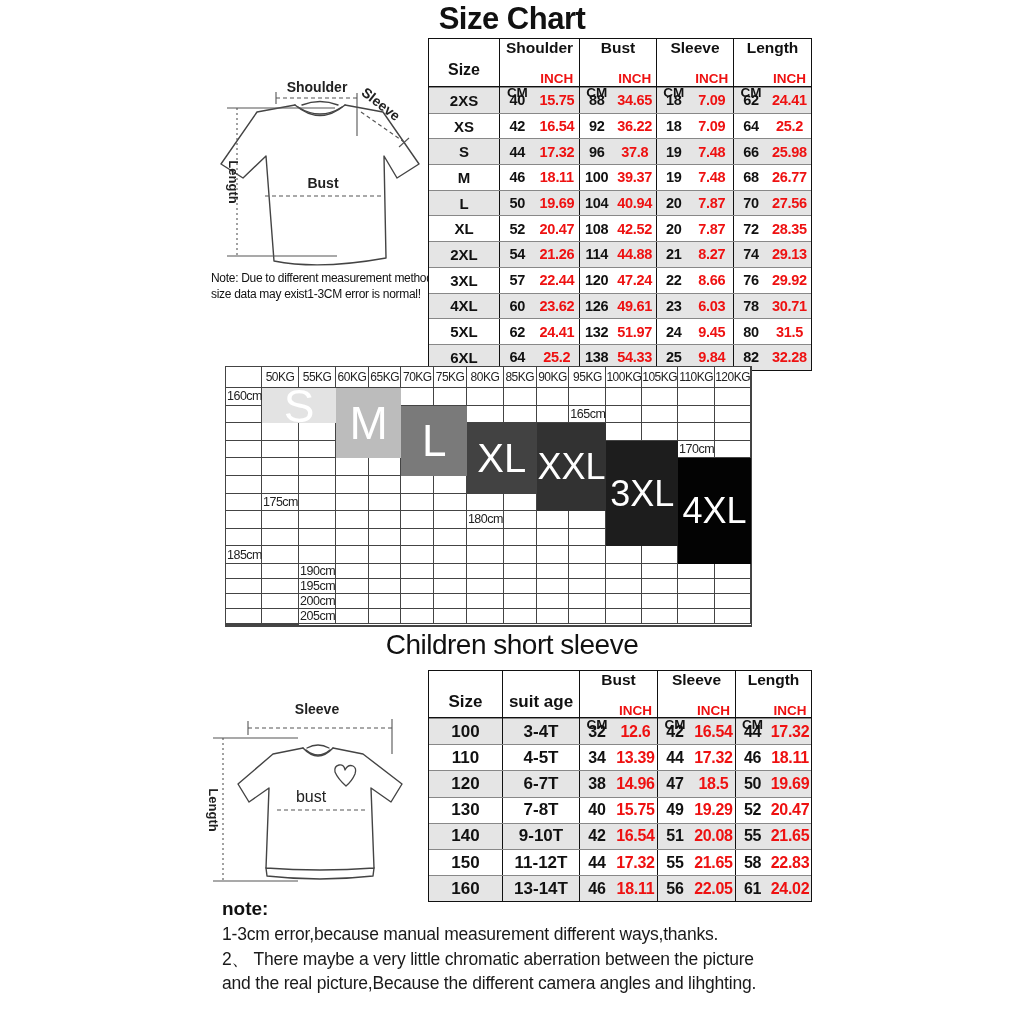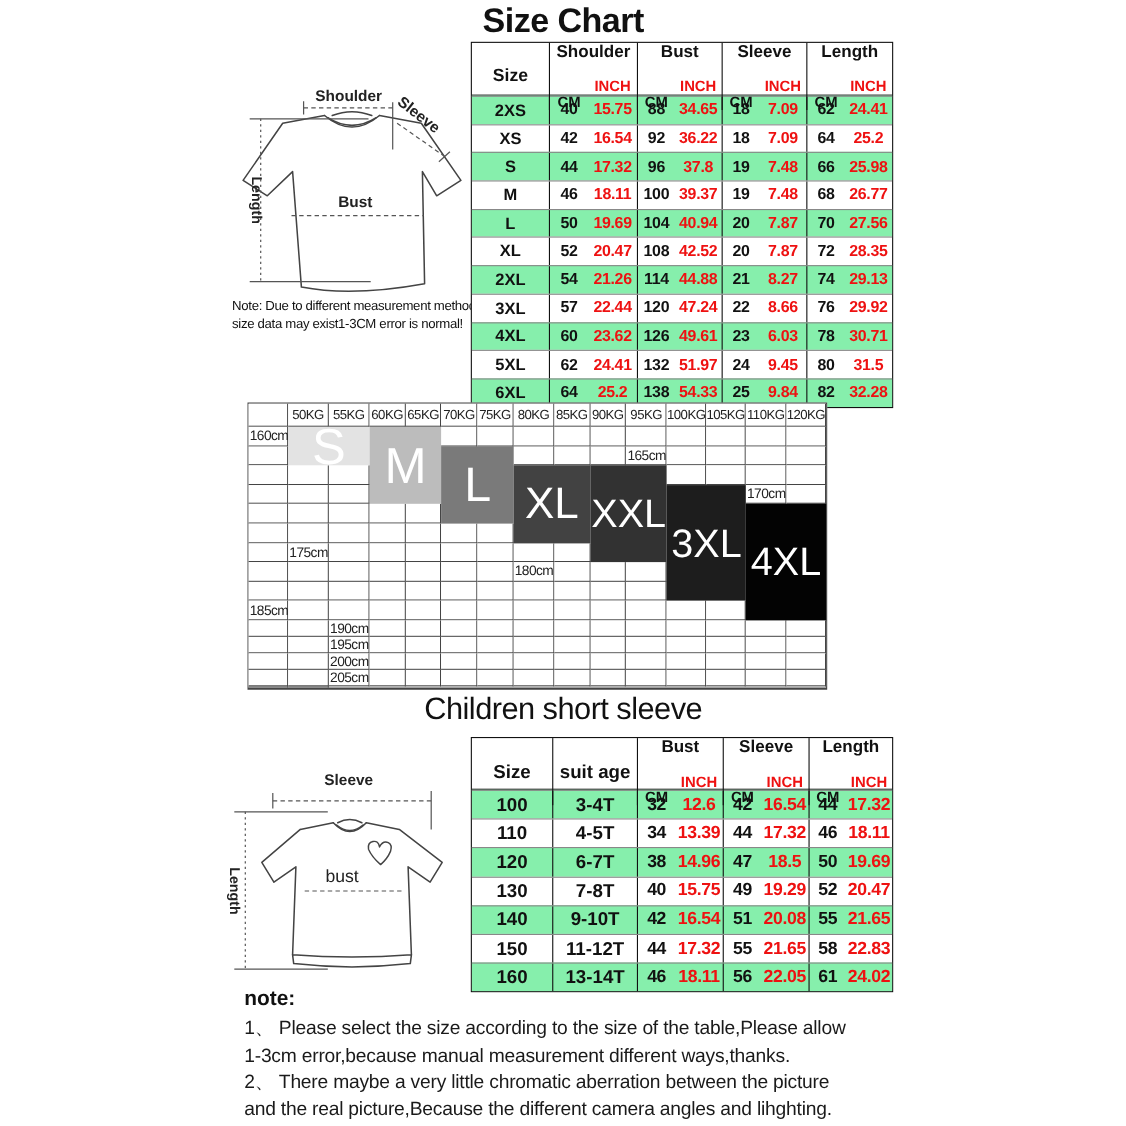--- a/index.html
+++ b/index.html
@@ -22,21 +22,21 @@
   .child-table .plain-head{font-size:17px;}
   .bl{border-left:1.5px solid #111;}
   .group-head{display:flex;flex-direction:column;}
   .group-name{flex:1.15;display:flex;align-items:center;justify-content:center;font-weight:bold;font-size:15.5px;}
   .unit-row{flex:1;display:flex;align-items:center;}
   .unit-cm{width:44%;text-align:center;font-weight:bold;font-size:13.5px;margin-top:28px;}
   .unit-inch{width:56%;text-align:center;font-weight:bold;font-size:13.5px;color:#ee1111;}
   .trow{display:grid;border-top:1px solid #888;}
   .adult-table .trow{grid-template-columns:70px 80px 77px 77px 1fr;height:24.7px;}
   .child-table .trow{grid-template-columns:73px 77px 78px 78px 1fr;height:25.2px;}
-  .stripe{background:#86efac;}
+  .stripe{background:#e5e5e5;}
   .cell{display:flex;align-items:center;justify-content:center;}
   .size-cell{font-weight:bold;font-size:15px;}
   .child-table .size-cell{font-size:17px;}
   .pair-cell{display:flex;align-items:center;}
   .cm-v{width:44%;text-align:center;font-weight:bold;font-size:14.5px;color:#111;letter-spacing:-0.3px;}
   .in-v{width:56%;text-align:center;font-weight:bold;font-size:14.5px;color:#ee1111;letter-spacing:-0.3px;}
   .child-table .cm-v,.child-table .in-v{font-size:16px;}
 
   
   .hw-grid{left:225px;top:366px;width:527px;height:261px;display:grid;
@@ -674,19 +674,18 @@
           <div class="cell pair-cell bl">
             <span class="cm-v">61</span>
             <span class="in-v">24.02</span>
           </div>
         </div>
       </div>
   </div>
 
   <div class="abs notes">
     <div class="note-head">note:</div>
-    <div class="note-line">1、 Please select the size according to the size of the table,Please allow</div>
     <div class="note-line">1-3cm error,because manual measurement different ways,thanks.</div>
     <div class="note-line">2、 There maybe a very little chromatic aberration between the picture</div>
     <div class="note-line">and the real picture,Because the different camera angles and lihghting.</div>
   </div>
 
 </div>
 
 </body></html>

